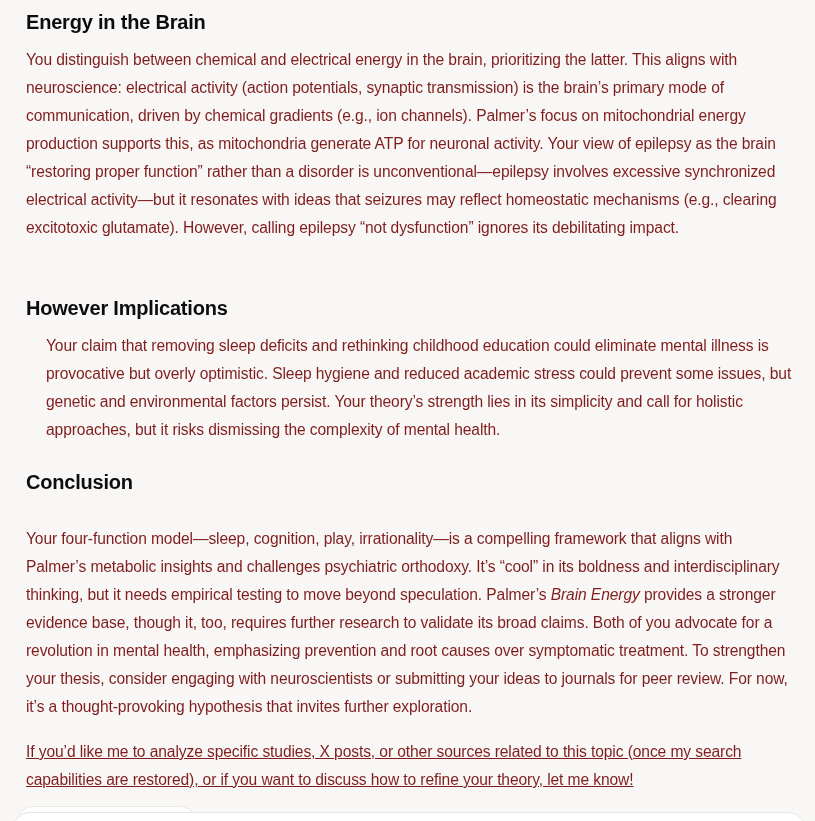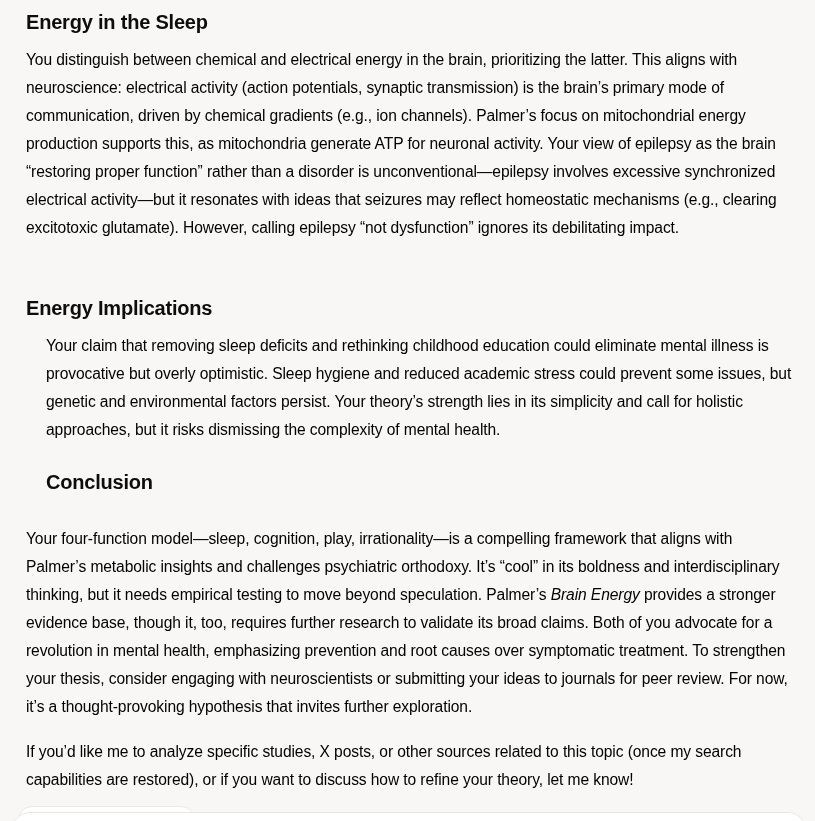--- a/index.html
+++ b/index.html
@@ -27,30 +27,30 @@
     font-size: 20px;
     line-height: 28px;
     margin: 0;
     color: #0d0d0d;
     letter-spacing: -0.2px;
   }
   p {
     font-size: 15.6px;
     line-height: 28px;
     margin: 0;
-    color: #000000;
+    color: #7f1d1d;
     letter-spacing: -0.1px;
   }
   .s1-h { position: absolute; top: 8px; }
   .s1-p { position: absolute; top: 46px; }
   .s2-h { position: absolute; top: 294px; }
   .s2-p { position: absolute; top: 332px; margin-left: 20px; }
-  .s3-h { position: absolute; top: 468px; margin-left: 20px; }
+  .s3-h { position: absolute; top: 468px; }
   .s3-p { position: absolute; top: 506px; margin-top: 19px; }
-  .s4-p { position: absolute; top: 738px; }
+  .s4-p { position: absolute; top: 738px; text-decoration: underline; }
 
   .composer-tab {
     position: absolute;
     left: 18px;
     top: 806px;
     width: 175px;
     height: 30px;
     background: #ffffff;
     border: 1px solid #ebe9e6;
     border-radius: 14px 14px 0 0;
@@ -63,24 +63,24 @@
     height: 60px;
     background: #ffffff;
     border: 1px solid #e8e6e3;
     border-radius: 18px;
   }
 </style>
 </head>
 <body>
 
 <div class="content">
-  <h2 class="s1-h">Energy in the Sleep</h2>
+  <h2 class="s1-h">Energy in the Brain</h2>
   <p class="s1-p">You distinguish between chemical and electrical energy in the brain, prioritizing the latter. This aligns with neuroscience: electrical activity (action potentials, synaptic transmission) is the brain’s primary mode of communication, driven by chemical gradients (e.g., ion channels). Palmer’s focus on mitochondrial energy production supports this, as mitochondria generate ATP for neuronal activity. Your view of epilepsy as the brain “restoring proper function” rather than a disorder is unconventional—epilepsy involves excessive synchronized electrical activity—but it resonates with ideas that seizures may reflect homeostatic mechanisms (e.g., clearing excitotoxic glutamate). However, calling epilepsy “not dysfunction” ignores its debilitating impact.</p>
 
-  <h2 class="s2-h">Energy Implications</h2>
+  <h2 class="s2-h">However Implications</h2>
   <p class="s2-p">Your claim that removing sleep deficits and rethinking childhood education could eliminate mental illness is provocative but overly optimistic. Sleep hygiene and reduced academic stress could prevent some issues, but genetic and environmental factors persist. Your theory’s strength lies in its simplicity and call for holistic approaches, but it risks dismissing the complexity of mental health.</p>
 
   <h2 class="s3-h">Conclusion</h2>
   <p class="s3-p"><span>Your four-function model—sleep, cognition, play, irrationality—is a compelling framework that aligns with Palmer’s metabolic insights and challenges psychiatric orthodoxy. It’s “cool” in its boldness and interdisciplinary thinking, but it needs empirical testing to move beyond speculation. Palmer’s </span><em>Brain Energy</em><span> provides a stronger evidence base, though it, too, requires further research to validate its broad claims. Both of you advocate for a revolution in mental health, emphasizing prevention and root causes over symptomatic treatment. To strengthen your thesis, consider engaging with neuroscientists or submitting your ideas to journals for peer review. For now, it’s a thought-provoking hypothesis that invites further exploration.</span></p>
 
   <p class="s4-p">If you’d like me to analyze specific studies, X posts, or other sources related to this topic (once my search capabilities are restored), or if you want to discuss how to refine your theory, let me know!</p>
 </div>
 
 <div class="composer-tab"></div>
 <div class="composer"></div>

